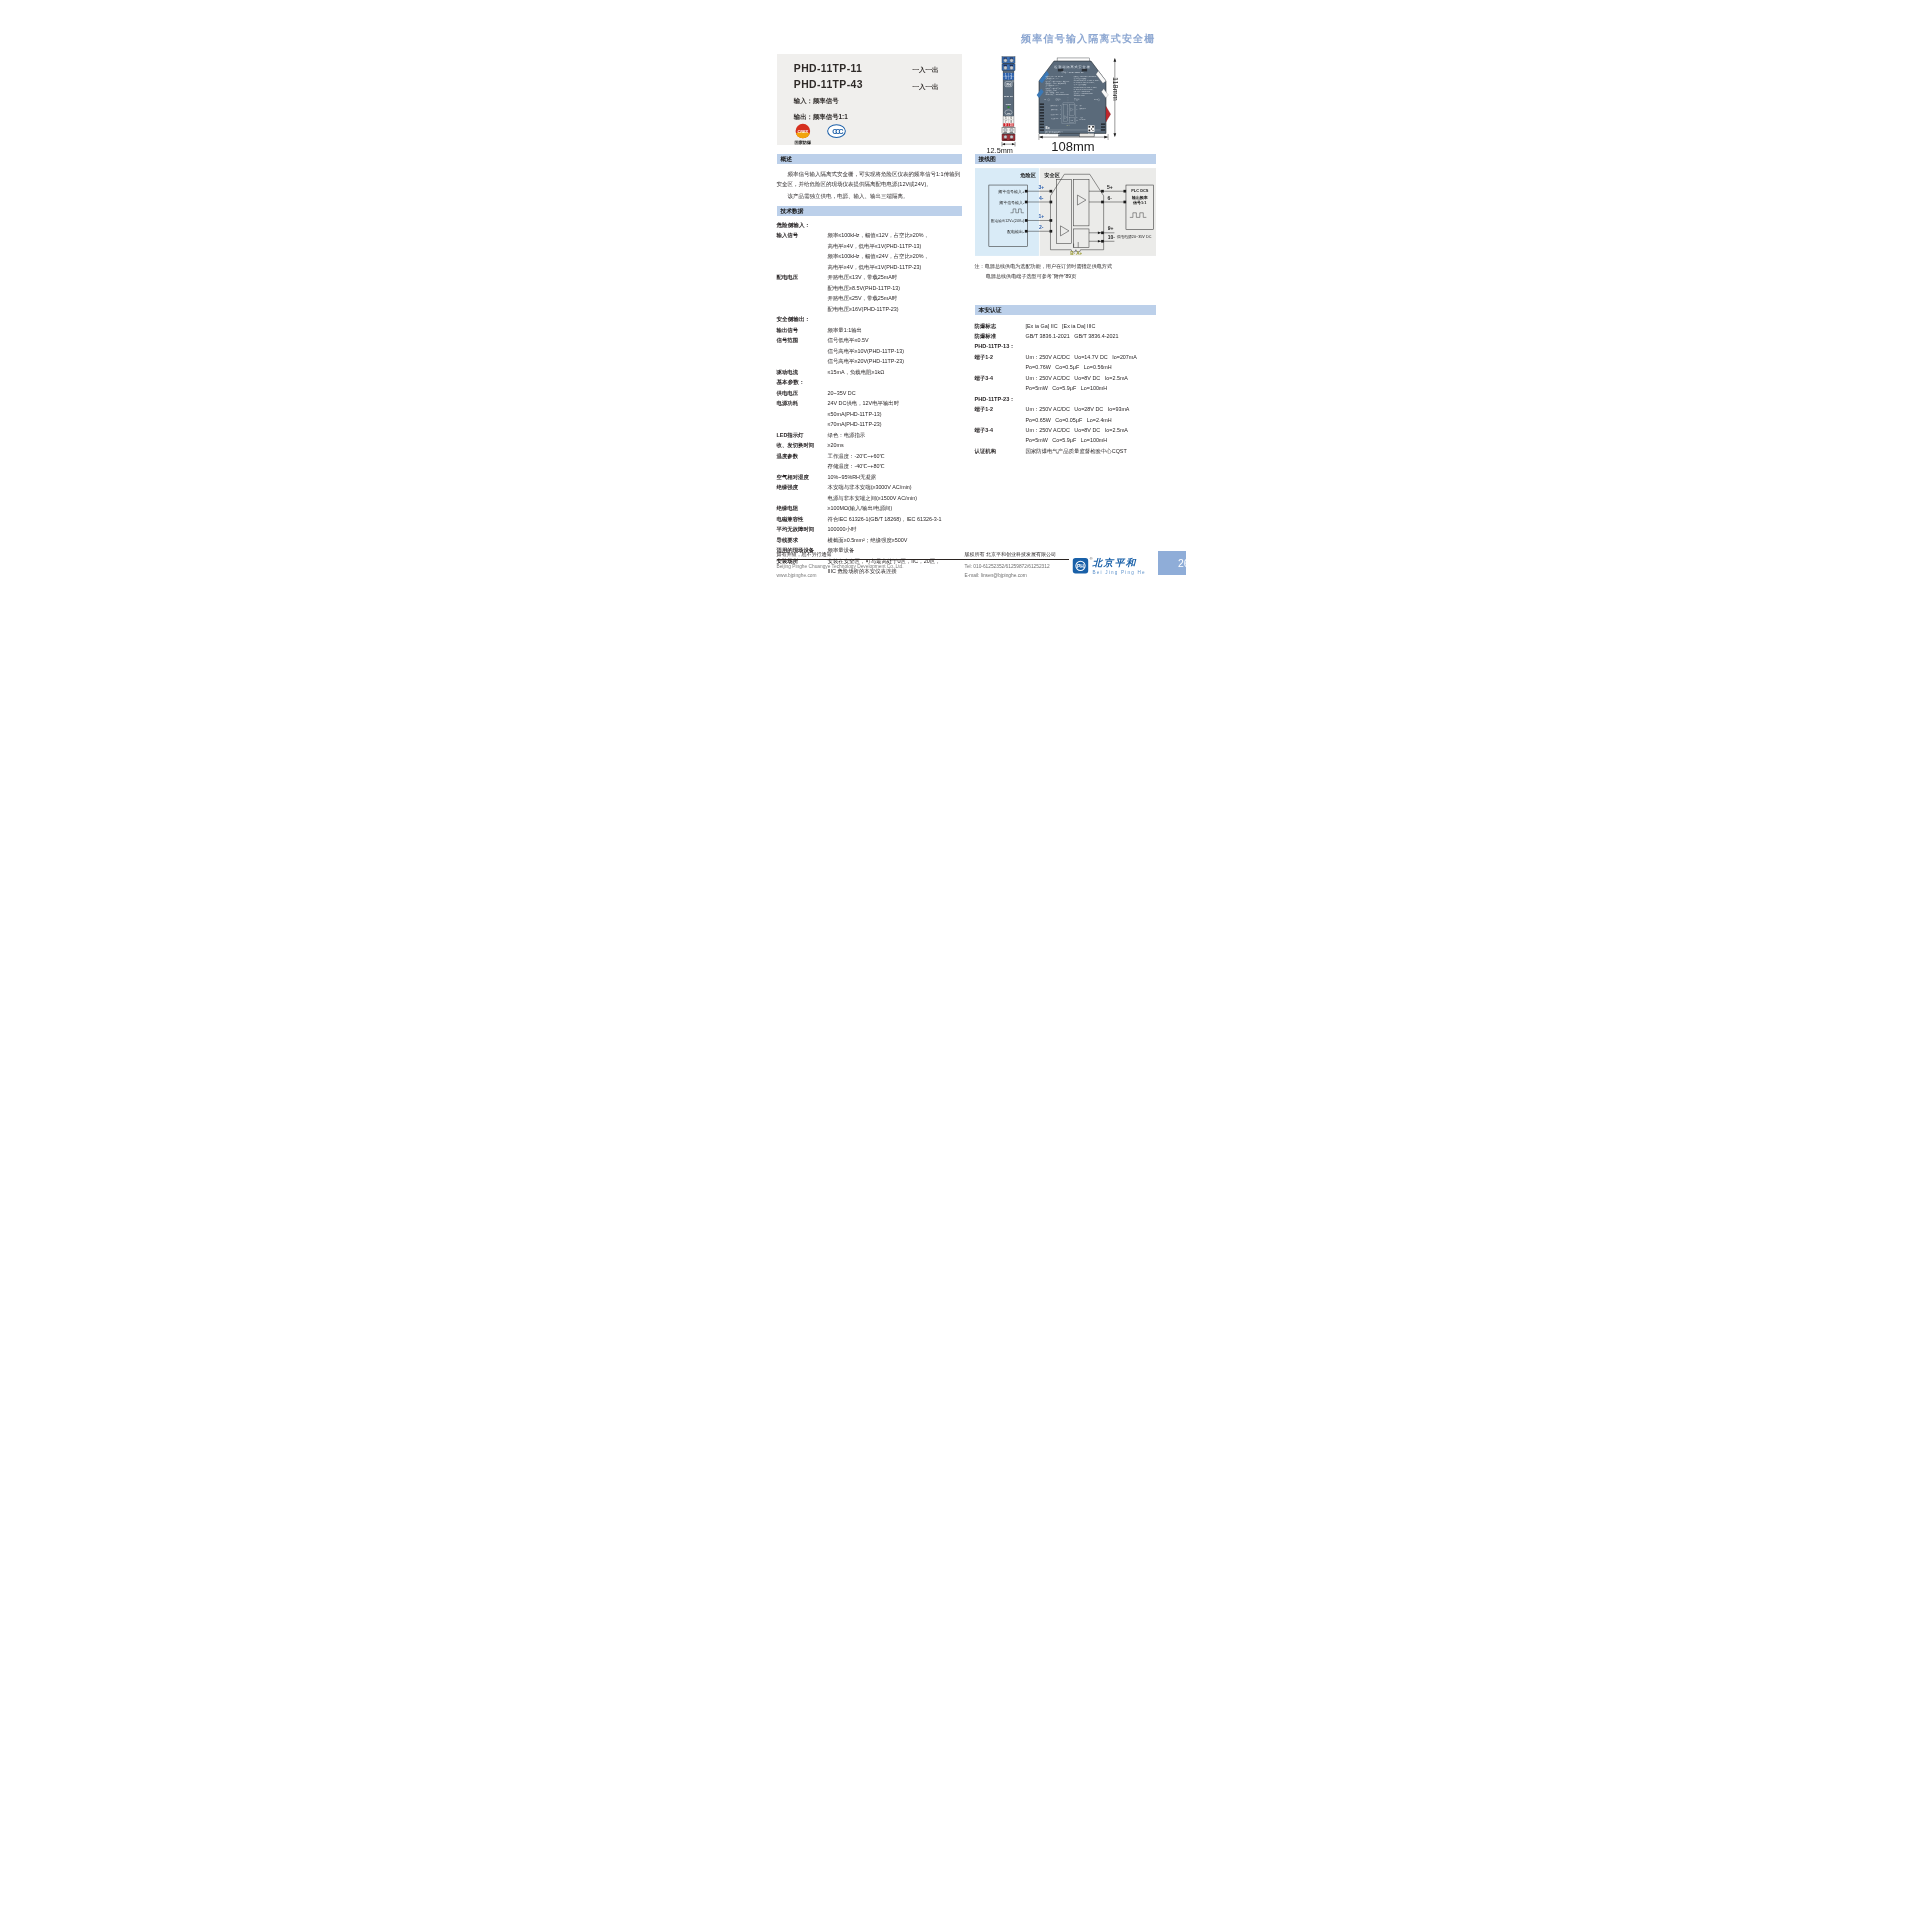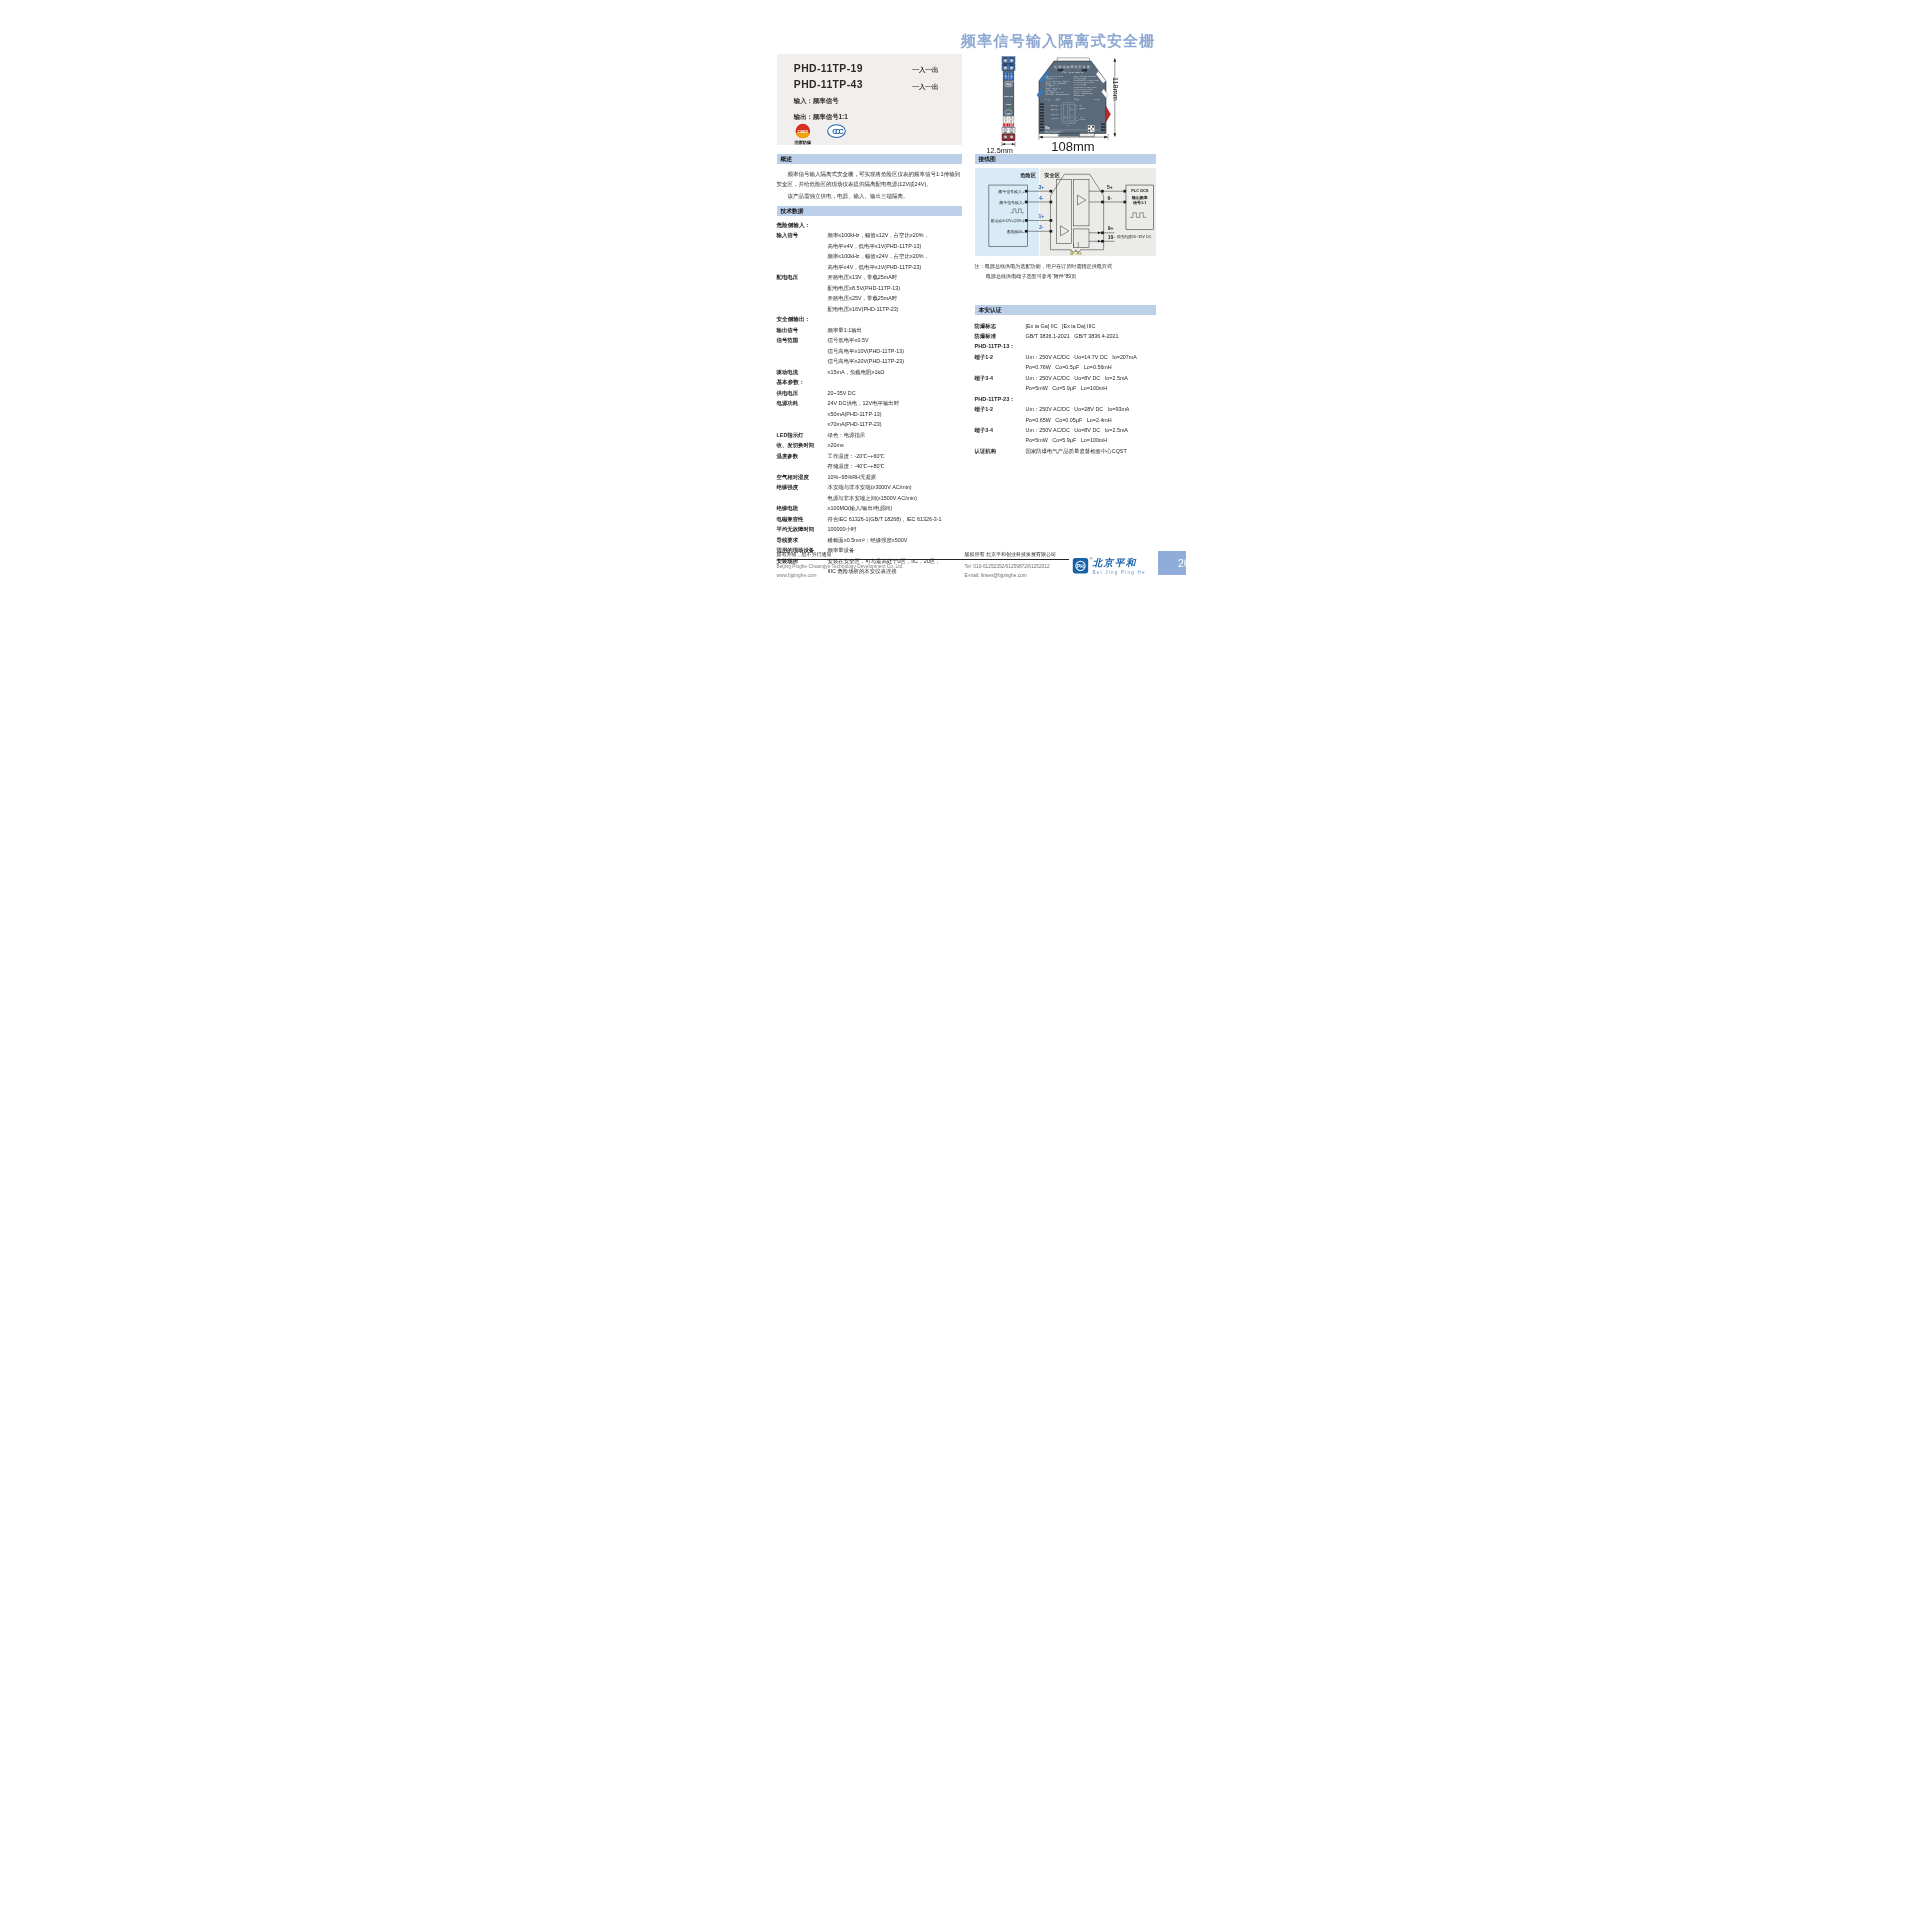--- a/index.html
+++ b/index.html
@@ -1,21 +1,21 @@
 <!DOCTYPE html>
 <html style="font-size:6.2px"><head>
 <meta charset="utf-8">
 <style>
   html,body{margin:0;padding:0;background:#ffffff;}
   .page{position:relative;width:447px;height:602px;margin:0 auto;background:#fff;
         font-family:"Liberation Sans",sans-serif;color:#231f20;overflow:hidden;}
   [data-interactable]{box-sizing:border-box;}
 
   
-  .doc-title{position:absolute;top:32px;right:31px;font-size:15px;font-weight:bold;
+  .doc-title{position:absolute;top:32px;right:31px;font-size:10px;font-weight:bold;
              color:#8ea8d2;letter-spacing:1.2px;}
 
   
   .product-box{position:absolute;left:37px;top:54px;width:185px;height:91px;background:#f0efed;}
   .model-name{position:absolute;left:17.3px;font-size:10.4px;font-weight:600;color:#2e2a28;letter-spacing:0.4px;}
   .model-io{position:absolute;left:136px;font-size:6.5px;font-weight:bold;color:#2e2a28;}
   .io-line{position:absolute;left:17.3px;font-size:6.4px;font-weight:bold;color:#2e2a28;}
   .logo-wrap{position:absolute;top:69px;}
 
   
@@ -67,21 +67,21 @@
             color:#fff;font-size:10.4px;display:flex;align-items:center;justify-content:center;padding-left:24px;}
 </style>
 </head>
 <body>
 
 <div class="page" data-interactable="false">
 
   <div class="doc-title" data-interactable="false">频率信号输入隔离式安全栅</div>
 
   <div class="product-box" data-interactable="false">
-    <div class="model-name" style="top:8.5px;" data-interactable="false">PHD-11TP-19</div>
+    <div class="model-name" style="top:8.5px;" data-interactable="false">PHD-11TP-11</div>
     <div class="model-io" style="top:12.3px;" data-interactable="false">一入一出</div>
     <div class="model-name" style="top:25px;" data-interactable="false">PHD-11TP-43</div>
     <div class="model-io" style="top:28.5px;" data-interactable="false">一入一出</div>
     <div class="io-line" style="top:43px;" data-interactable="false">输入：频率信号</div>
     <div class="io-line" style="top:59px;" data-interactable="false">输出：频率信号1:1</div>
 
     <div class="logo-wrap" style="left:17.3px;" data-interactable="false">
       <svg width="17.7" height="23" viewBox="0 0 46 60">
         <defs>
             <clipPath id="cnexclip">

